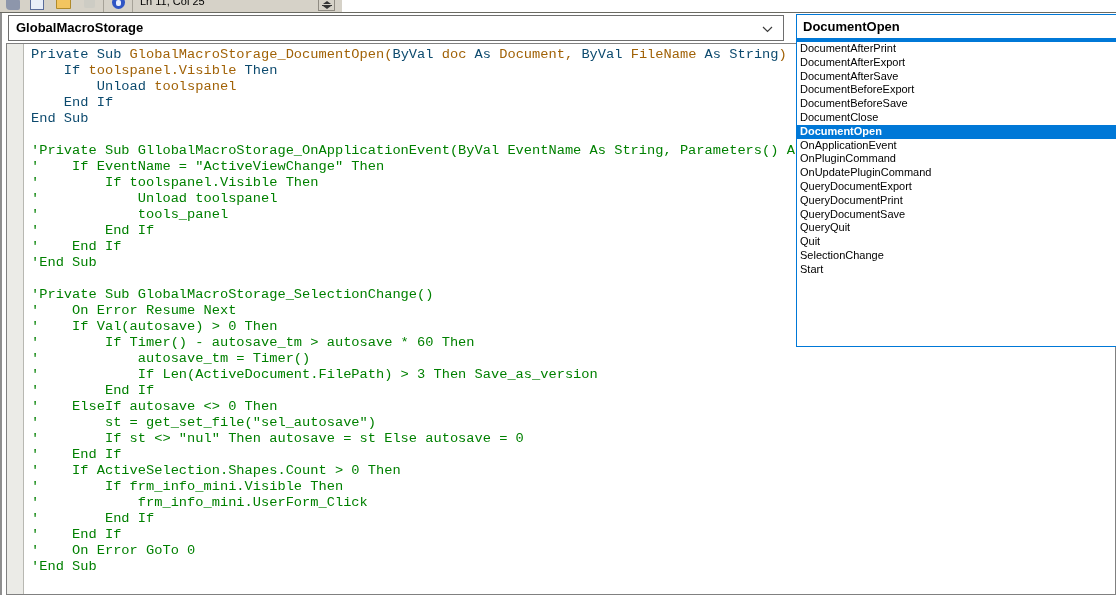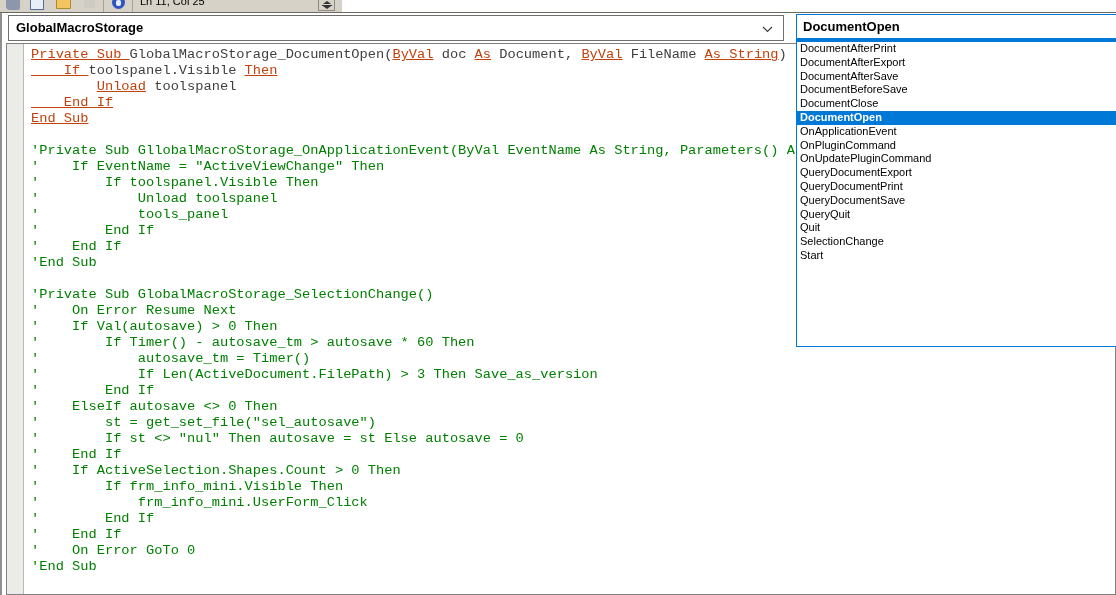--- a/index.html
+++ b/index.html
@@ -39,22 +39,22 @@
   
   .elist{position:absolute;left:796px;top:41px;width:322px;height:306px;background:#fff;border:1px solid #0078d7;box-sizing:border-box;margin:0;padding:0;list-style:none;z-index:5;overflow:hidden;}
   .elist li{height:13.8px;line-height:13.8px;font-size:11px;padding-left:3px;color:#000;white-space:nowrap;overflow:hidden;}
   .elist li.sel{background:#0078d7;color:#fff;font-weight:bold;}
 
   
   .codewin{position:absolute;left:6px;top:43px;width:1110px;height:552px;background:#fff;border:1px solid #808080;box-sizing:border-box;overflow:hidden;z-index:1;}
   .gutter{position:absolute;left:0;top:0;bottom:0;width:16px;background:#ebebe7;border-right:1px solid #b8b8b2;}
   .code{position:absolute;left:24px;top:3px;font-family:"Liberation Mono","DejaVu Sans Mono",monospace;font-size:13.7px;line-height:16px;white-space:pre;}
   .cl{height:16px;}
-  .kw{color:#c2410c;text-decoration:underline;}
-  .id{color:#404040;}
+  .kw{color:#0c4a6e;}
+  .id{color:#a16207;}
   .cm{color:#008000;}
 </style>
 </head>
 <body>
 
 <div class="toolbar">
   <div class="ic ic1"></div>
   <div class="ic ic2"></div>
   <div class="ic ic3"></div>
   <div class="ic ic4"></div>
@@ -81,20 +81,21 @@
 </div>
 
 <div class="combo-right">
   <span class="val">DocumentOpen</span>
 </div>
 
 <ul class="elist" id="event-list">
     <li>DocumentAfterPrint</li>
     <li>DocumentAfterExport</li>
     <li>DocumentAfterSave</li>
+    <li>DocumentBeforeExport</li>
     <li>DocumentBeforeSave</li>
     <li>DocumentClose</li>
     <li class="sel">DocumentOpen</li>
     <li>OnApplicationEvent</li>
     <li>OnPluginCommand</li>
     <li>OnUpdatePluginCommand</li>
     <li>QueryDocumentExport</li>
     <li>QueryDocumentPrint</li>
     <li>QueryDocumentSave</li>
     <li>QueryQuit</li>

